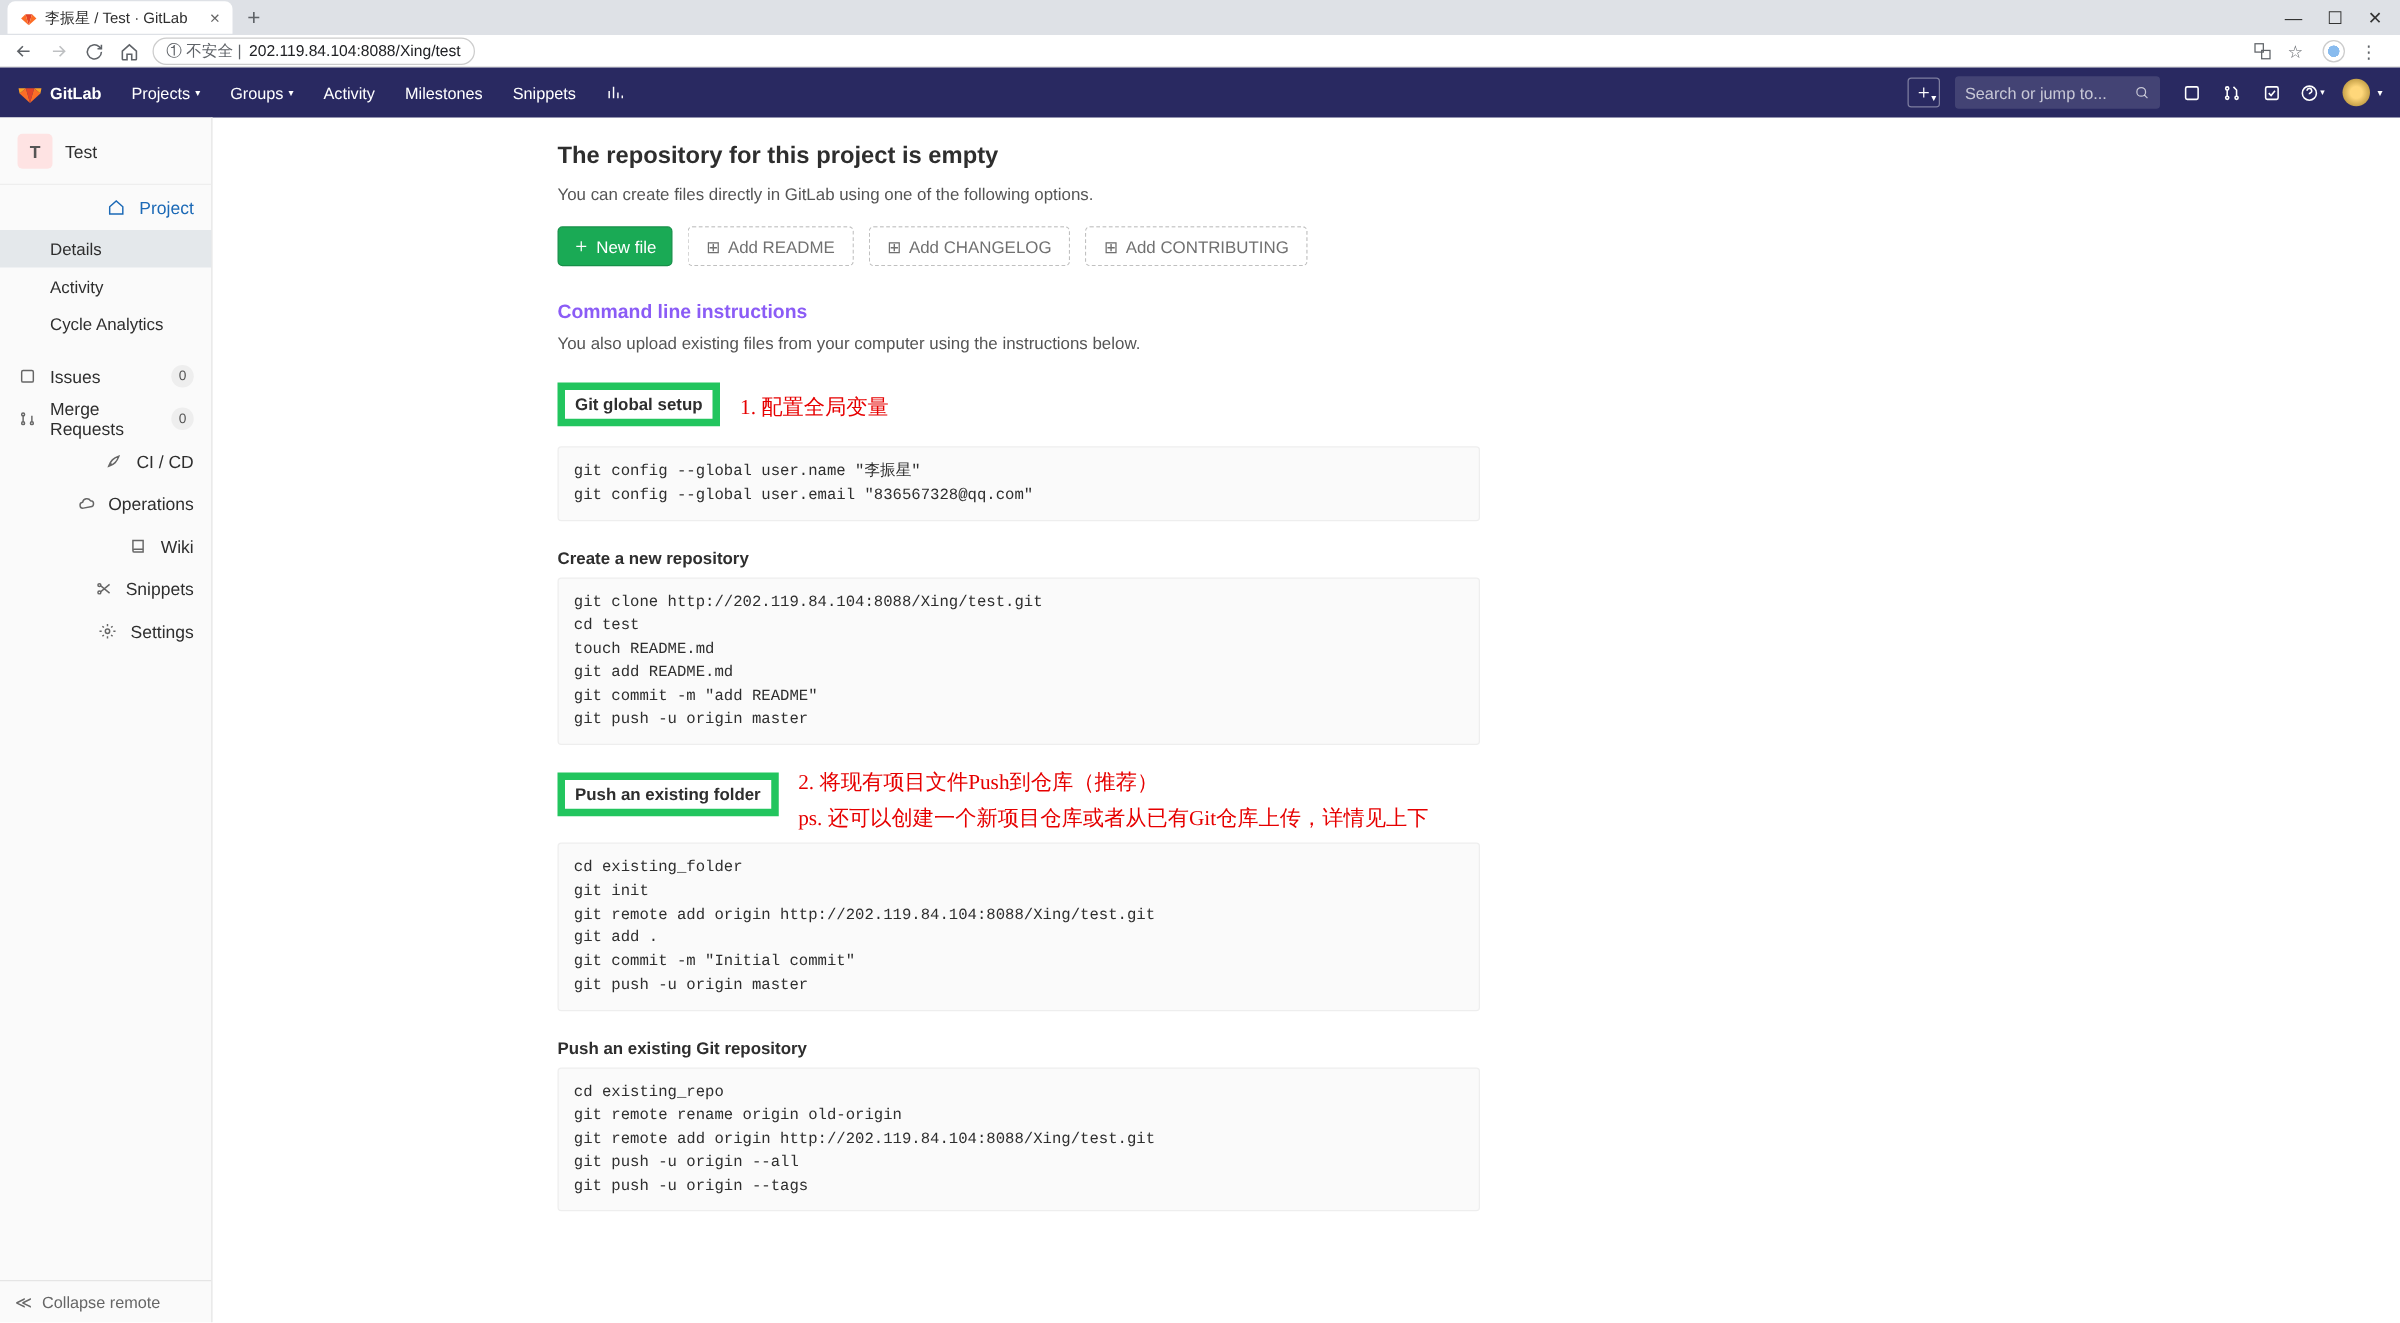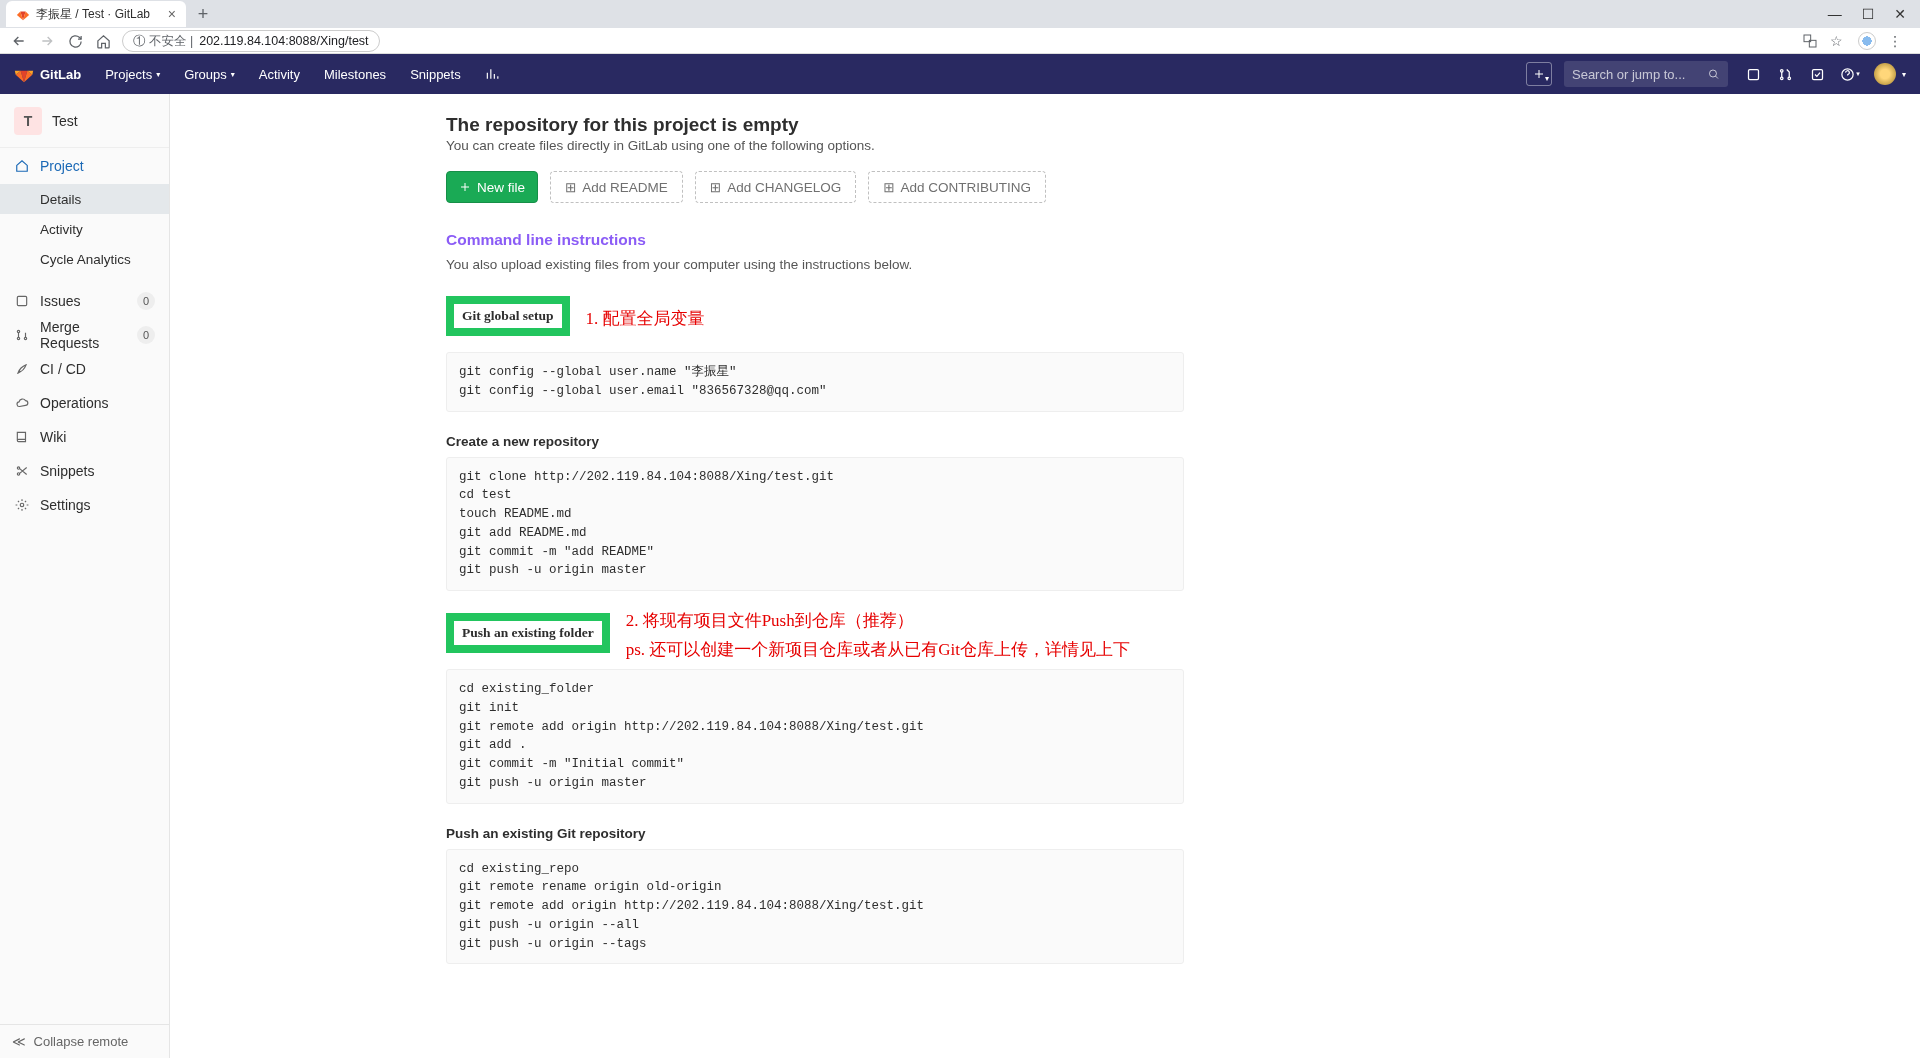--- a/index.html
+++ b/index.html
@@ -30,41 +30,41 @@
 .search-box input { background: transparent; border: 0; color: #fff; outline: none; width: 100%; font-size: 13px; }
 .search-box input::placeholder { color: rgba(255,255,255,.7); }
 .top-icn { width: 28px; height: 28px; display: flex; align-items: center; justify-content: center; cursor: pointer; }
 .avatar-top { width: 22px; height: 22px; border-radius: 50%; background: radial-gradient(circle,#ffd77a 30%,#c7a24a 70%); margin-left: 6px; }
 
 .layout { display: flex; height: calc(1058px - 54px - 40px); }
 .sidebar { width: 170px; background: #fafafa; border-right: 1px solid #e5e5e5; display: flex; flex-direction: column; position: relative; }
 .proj-head { height: 54px; display: flex; align-items: center; padding: 0 14px; gap: 10px; border-bottom: 1px solid #eee; }
 .proj-badge { width: 28px; height: 28px; background: #fee3e3; border-radius: 4px; display: flex; align-items: center; justify-content: center; font-weight: 600; color: #555; font-size: 14px; }
 .proj-name { font-size: 14px; color: #2e2e2e; }
-.side-item { display: flex; align-items: center; padding: 0 14px; height: 34px; gap: 10px; color: #2e2e2e; cursor: pointer; font-size: 14px; }
+.side-item { display: flex; align-items: center; padding: 0 14px; height: 34px; gap: 10px; color: #2e2e2e; cursor: pointer; font-size: 14px; justify-content: flex-end; }
 .side-item .icn { width: 16px; height: 16px; color: #666; display: flex; align-items: center; justify-content: center; flex-shrink: 0; }
 .side-item .badge { margin-left: auto; background: #eee; border-radius: 10px; min-width: 18px; height: 18px; font-size: 11px; display: flex; align-items: center; justify-content: center; color: #555; padding: 0 4px; }
 .side-item.top { height: 36px; font-weight: 400; }
 .side-item.top .icn { color: #1b69b6; }
 .side-item.top .label { color: #1b69b6; font-weight: 500; }
 .sub-item { padding-left: 40px; height: 30px; display: flex; align-items: center; font-size: 13.5px; cursor: pointer; }
 .sub-item.active { background: #e4e8eb; font-weight: 500; }
 .collapse-bar { position: absolute; bottom: 0; left: 0; right: 0; height: 34px; border-top: 1px solid #e5e5e5; display: flex; align-items: center; padding: 0 12px; gap: 8px; font-size: 13px; color: #666; cursor: pointer; }
 
 .main { flex: 1; padding: 20px 0 40px 276px; overflow: auto; }
 .content { max-width: 738px; }
-h1.page-title { font-size: 19px; font-weight: 600; margin-bottom: 2px; color: #2e2e2e; }
+h1.page-title { font-size: 19px; font-weight: 600; margin-bottom: 12px; color: #2e2e2e; }
 .subtitle { font-size: 13.5px; color: #555; margin-bottom: 18px; }
 .btn-row { display: flex; gap: 12px; margin-bottom: 28px; }
 .btn-solid { background: #1aaa55; color: #fff; border: 1px solid #168f48; border-radius: 4px; height: 32px; padding: 0 12px; display: inline-flex; align-items: center; gap: 6px; font-size: 13.5px; cursor: pointer; }
 .btn-dashed { background: #fff; color: #707070; border: 1px dashed #c0c0c0; border-radius: 4px; height: 32px; padding: 0 14px; display: inline-flex; align-items: center; gap: 6px; font-size: 13.5px; cursor: pointer; }
 .section-h { font-size: 15.5px; font-weight: 600; margin-bottom: 8px; color: #8b5cf6; }
 .section-p { font-size: 13.5px; color: #555; margin-bottom: 20px; }
 .fieldset-h { font-size: 13.5px; font-weight: 600; margin-bottom: 8px; color: #2e2e2e; margin-top: 4px; display: inline-block; }
-.boxed { border: 8px solid #22c55e; padding: 4px 8px; font-family: Liberation Serif, serif; }
+.boxed { border: 6px solid #22c55e; padding: 4px 8px; }
 .code-block { background: #fafafa; border: 1px solid #eee; border-radius: 3px; padding: 10px 12px; font-family: Consolas,"Courier New",monospace; font-size: 12.5px; color: #2e2e2e; white-space: pre; line-height: 1.5; margin-bottom: 18px; }
 .annot { color: #e60000; font-family: "SimSun","宋体",serif; font-size: 17px; display: inline-block; vertical-align: middle; margin-left: 16px; }
 .head-row { display: flex; align-items: center; margin-bottom: 8px; margin-top: 4px; }
 svg { display: block; }
 </style>
 </head>
 <body>
 
 <div class="chrome-top">
   <div class="tab-bar">

